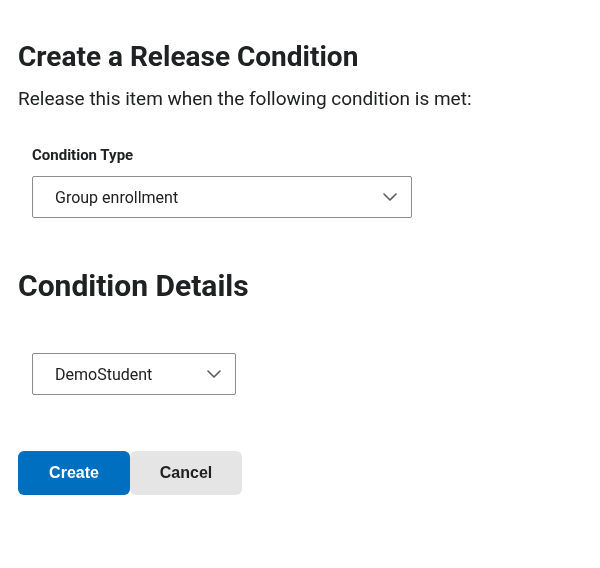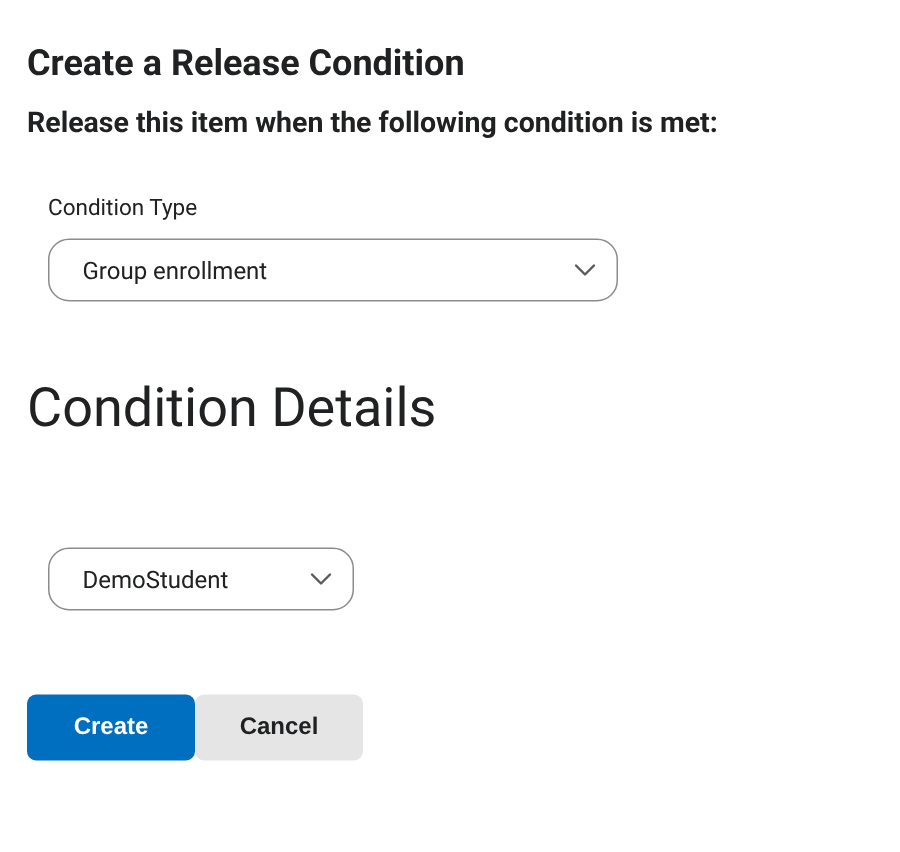--- a/index.html
+++ b/index.html
@@ -9,70 +9,71 @@
     }
     body {
       font-family: -apple-system, BlinkMacSystemFont, "Segoe UI", Roboto, Helvetica, Arial, sans-serif;
       width: 600px;
       height: 568px;
       padding: 28px 18px 18px 18px;
       color: #202122;
       background: #fff;
     }
     .main-title {
-      font-size: 24px;
+      font-size: 28px;
       font-weight: 700;
       margin-bottom: 14px;
+      margin-top: 12px;
     }
     .description {
       font-size: 19px;
-      font-weight: 700;
+      font-weight: 400;
       margin-bottom: 36px;
     }
     .field-block {
       padding-left: 14px;
     }
     .field-label {
       font-size: 15px;
-      font-weight: 400;
+      font-weight: 700;
       margin-bottom: 12px;
     }
     .select-wrap {
       position: relative;
       display: inline-block;
     }
     .select {
       display: flex;
       align-items: center;
       justify-content: space-between;
       border: 1px solid #8a8c8e;
-      border-radius: 14px;
+      border-radius: 2px;
       background: #fff;
       cursor: pointer;
       font-size: 16px;
       color: #202122;
       padding: 10px 14px 10px 22px;
       height: 42px;
     }
     .select.condition-type {
       width: 380px;
     }
     .select.group {
       width: 204px;
     }
     .chevron {
       margin-left: 12px;
       display: inline-flex;
       align-items: center;
     }
     .section-title {
-      font-size: 36px;
-      font-weight: 400;
+      font-size: 30px;
+      font-weight: 700;
       margin-top: 50px;
-      margin-bottom: 72px;
+      margin-bottom: 50px;
     }
     .button-row {
       display: flex;
       margin-top: 56px;
       padding-left: 0;
     }
     .btn {
       border: none;
       border-radius: 6px;
       font-size: 16px;

